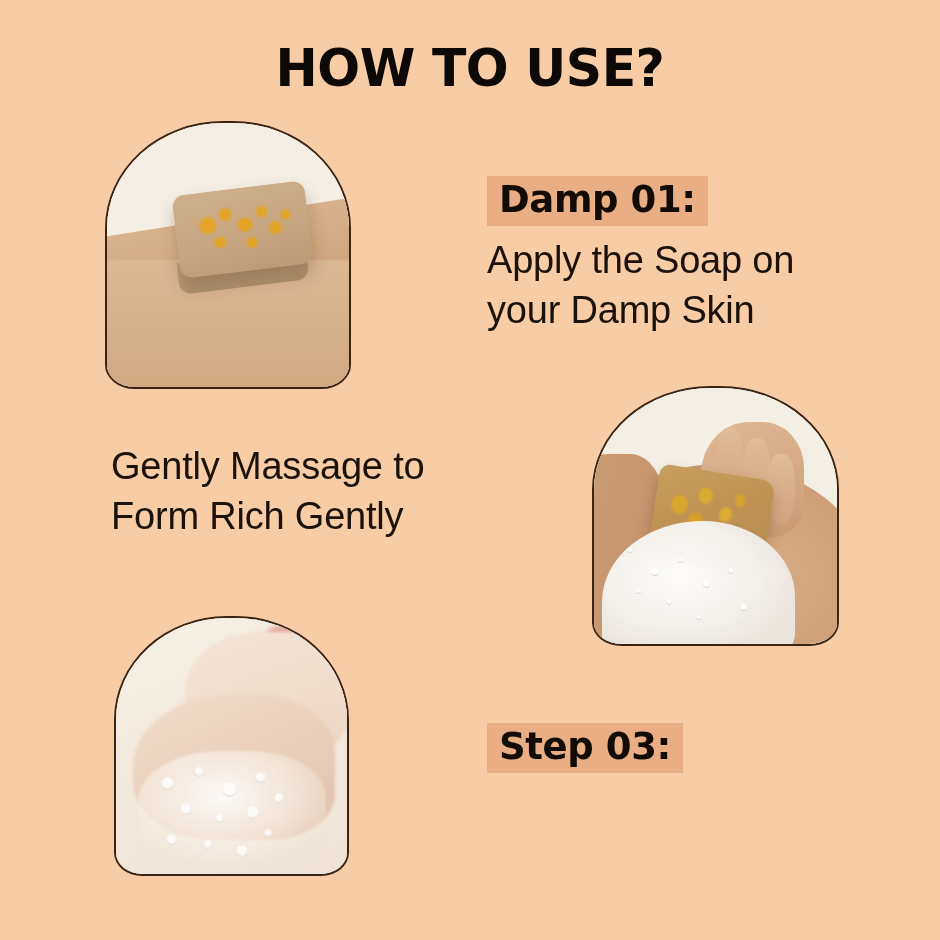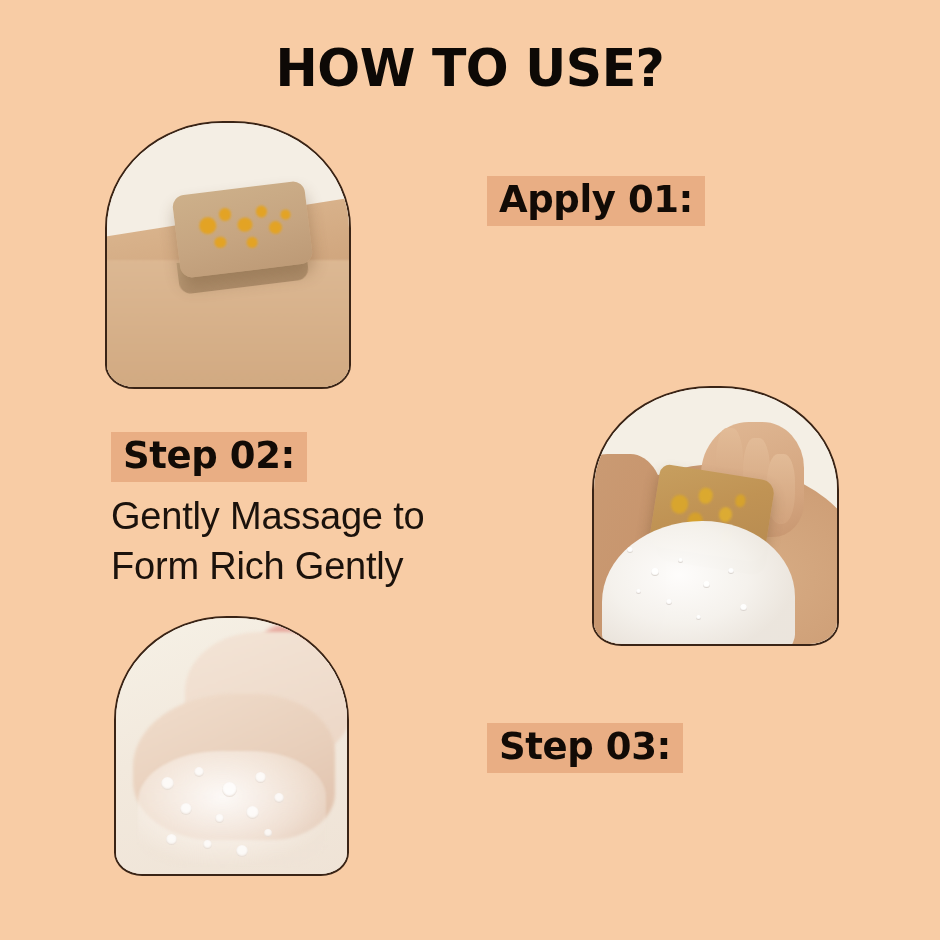--- a/index.html
+++ b/index.html
@@ -194,25 +194,26 @@
         <div class="fleck" style="left:62%;top:24%;width:8%;height:14%"></div>
         <div class="fleck" style="left:70%;top:44%;width:10%;height:16%"></div>
         <div class="fleck" style="left:28%;top:55%;width:9%;height:14%"></div>
         <div class="fleck" style="left:52%;top:60%;width:8%;height:13%"></div>
         <div class="fleck" style="left:80%;top:33%;width:7%;height:12%"></div>
       </div>
     </div>
   </div>
 
   <div class="step-block" id="block1">
-    <div class="step-tag">Apply 01:</div>
+    <div class="step-tag">Damp 01:</div>
+    <div class="step-body">Apply the Soap on
+your Damp Skin</div>
   </div>
 
   <div class="step-block" id="block2">
-    <div class="step-tag">Step 02:</div>
     <div class="step-body">Gently Massage to
 Form Rich Gently</div>
   </div>
 
   <div class="frame" id="frame2">
     <div class="photo">
       <div class="p2-bg"></div>
       <div class="p2-shoulder"></div>
       <div class="p2-arm"></div>
       <div class="p2-hand"></div>

